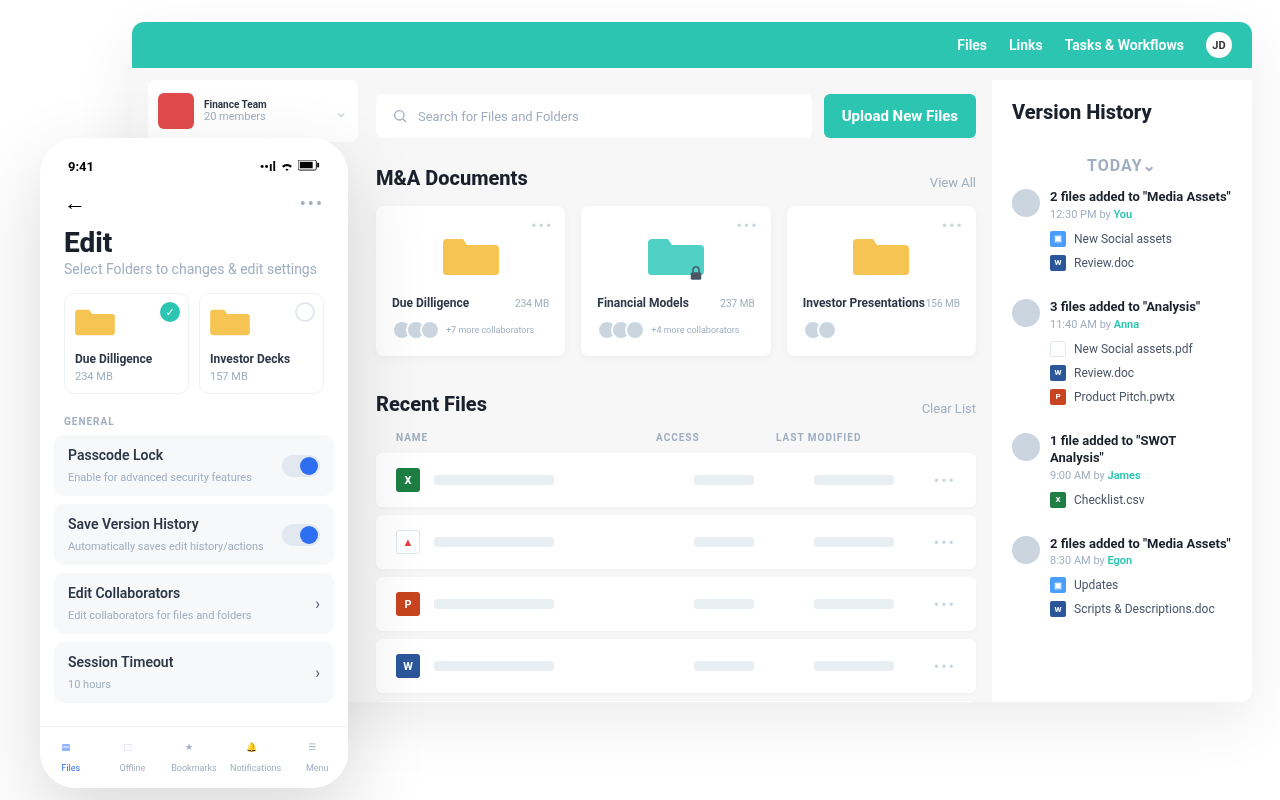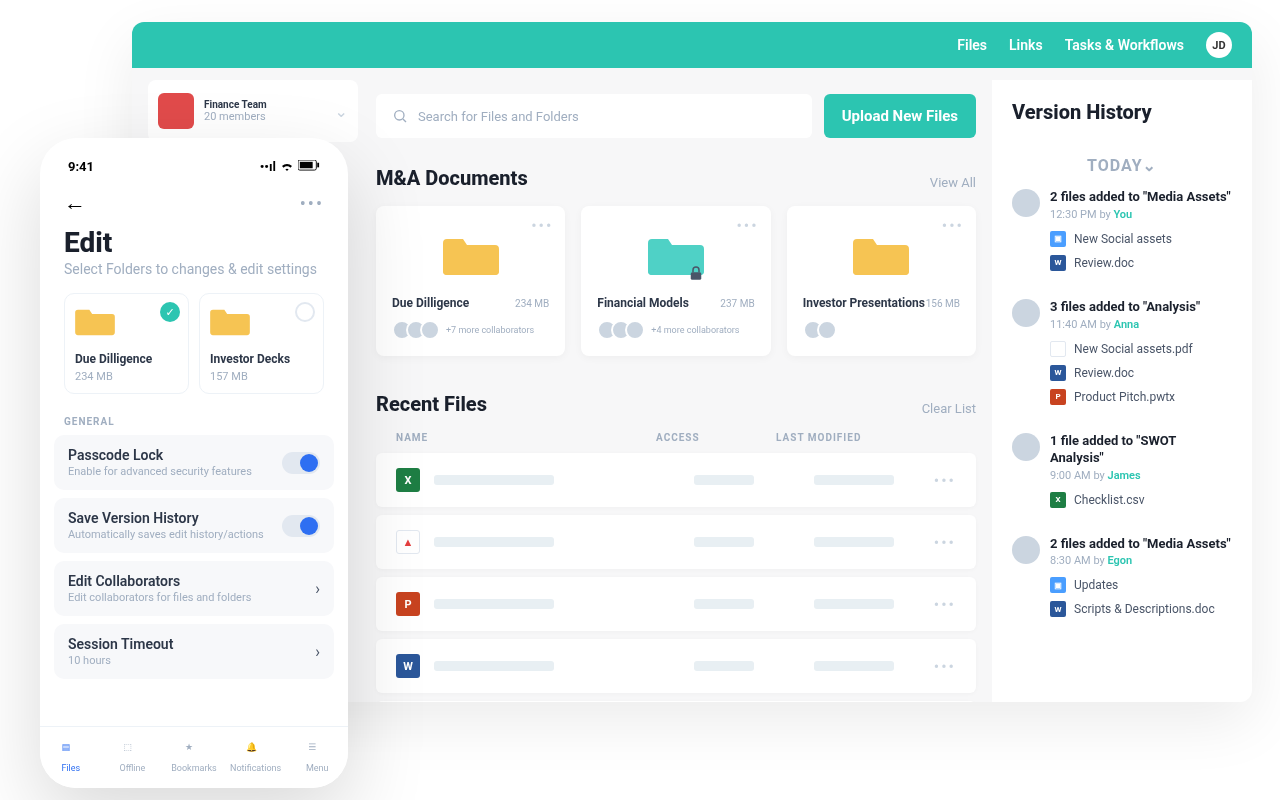--- a/index.html
+++ b/index.html
@@ -77,21 +77,21 @@
 .mcheck{position:absolute;top:8px;right:8px;width:20px;height:20px;border-radius:50%}
 .mcheck.on{background:#2cc5b1;color:#fff;display:flex;align-items:center;justify-content:center;font-size:11px}
 .mcheck.off{border:2px solid #e2e8f0}
 .mfolder{width:40px;height:34px;margin-bottom:10px}
 .mname{font-size:12px;font-weight:700;color:#2d3748}
 .msize{font-size:11px;color:#a0aec0;margin-top:4px}
 .mlabel{font-size:10px;font-weight:700;color:#a0aec0;letter-spacing:1px;padding:6px 24px 8px}
 .mrow{margin:0 14px 8px;background:#f7f8fa;border-radius:10px;padding:12px 14px;display:flex;align-items:center;justify-content:space-between}
 .mrow-left{flex:1}
 .mrow-title{font-size:14px;font-weight:600;color:#2d3748}
-.mrow-sub{font-size:11px;color:#a0aec0;margin-top:2px}
+.mrow-sub{font-size:11px;color:#a0aec0;margin-top:8px}
 .toggle{width:38px;height:22px;background:#e2e8f0;border-radius:11px;position:relative}
 .toggle::after{content:"";position:absolute;width:18px;height:18px;background:#2e6ff2;border-radius:50%;top:2px;right:2px}
 .chevr{color:#4a5568;font-size:16px}
 .tabbar{position:absolute;bottom:0;left:0;right:0;height:62px;border-top:1px solid #edf2f7;display:flex;background:#fff}
 .tab{flex:1;display:flex;flex-direction:column;align-items:center;justify-content:center;gap:3px;font-size:9px;color:#a0aec0}
 .tab.active{color:#2e6ff2}
 .tab-ico{width:18px;height:18px}
 </style>
 </head>
 <body>

